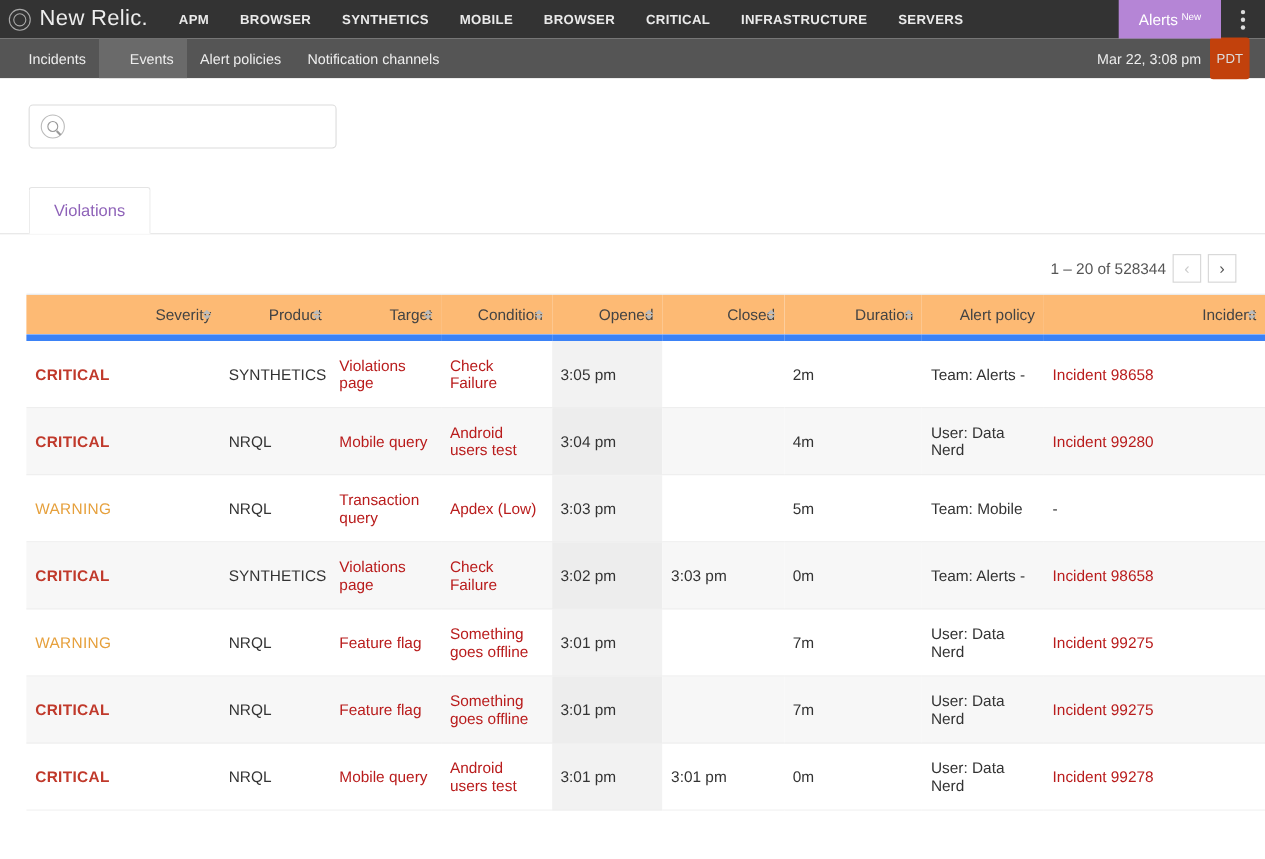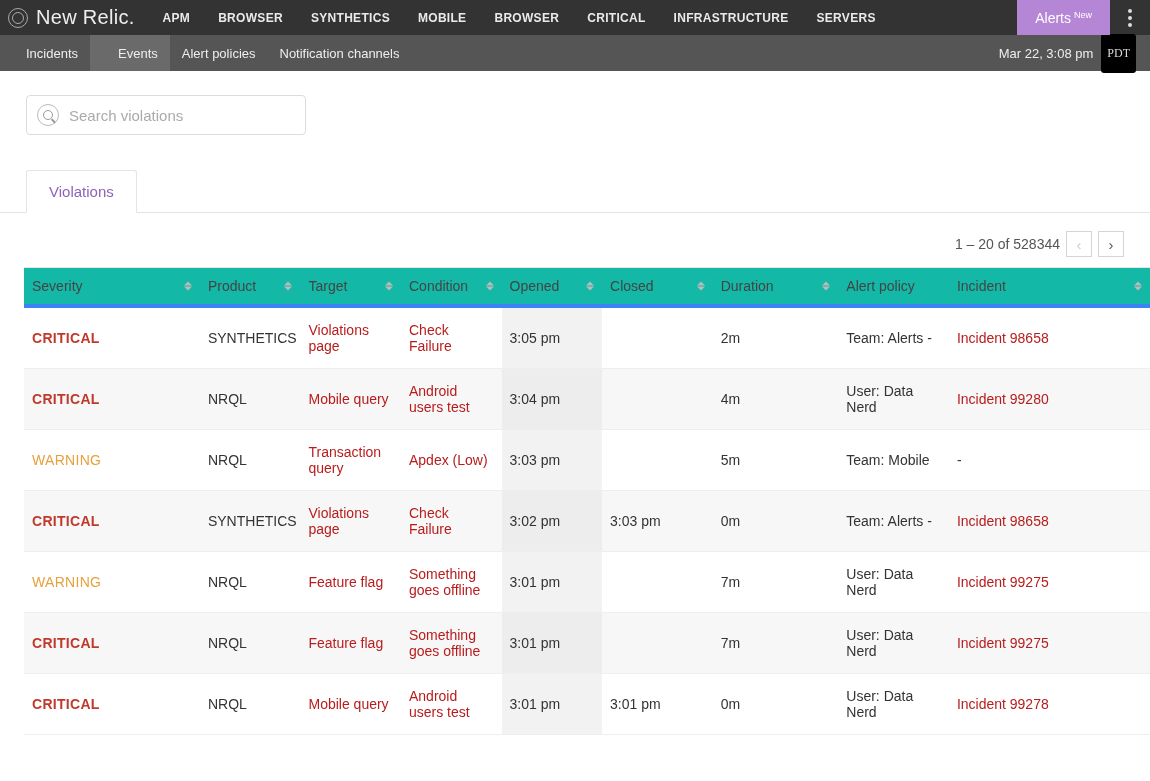--- a/index.html
+++ b/index.html
@@ -82,22 +82,22 @@
     height:100%;
     display:flex; align-items:center;
     cursor:pointer;
     color:#eee;
   }
   .sub-item.active { background: #6a6a6a; padding-left: 28px; }
   .timestamp {
     font-size:13px; color:#eee; padding-right:8px;margin-left:24px;
   }
   .tz-badge {
-    background:#000000; color:#ddd;
-    border-radius:3px; padding:12px 6px; font-size:12px;font-family:Liberation Serif, serif;
+    background:#c2410c; color:#ddd;
+    border-radius:3px; padding:12px 6px; font-size:12px;
   }
 
   
   .toolbar-area { padding: 24px 26px 10px; }
   .search-wrap {
     width: 280px;
     border:1px solid #dcdcdc;
     border-radius:4px;
     height:40px;
     display:flex; align-items:center;
@@ -158,27 +158,27 @@
 
   
   .tbl { width: calc(100% - 24px); margin-left:24px; border-collapse:collapse; table-layout:fixed;}
   .tbl th, .tbl td {
     text-align:left;
     font-size:14px;
     padding: 14px 8px;
     vertical-align: middle;
   }
   .tbl thead th {
-    background:#14b8a6;
+    background:#fdba74;
     border-top:1px solid #e6e6e6;
-    border-bottom:4px solid #3b82f6;
+    border-bottom:6px solid #3b82f6;
     color:#444;
     font-weight:500;
     position:relative;
-    padding-top:10px; padding-bottom:10px;
+    padding-top:10px; padding-bottom:10px;text-align:right;
   }
   .sort-arrows {
     position:absolute; right:8px; top:50%; transform:translateY(-50%);
     display:flex; flex-direction:column; gap:1px;
   }
   .sort-arrows span { width:0;height:0;border-left:4px solid transparent;border-right:4px solid transparent;}
   .sort-arrows .up { border-bottom:4px solid #bbb; }
   .sort-arrows .down { border-top:4px solid #bbb; }
 
   .tbl tbody tr:nth-child(even) td { background:#f7f7f7; }
@@ -236,21 +236,20 @@
   <div class="spacer"></div>
   <span class="timestamp">Mar 22, 3:08 pm</span>
   <span class="tz-badge">PDT</span>
 </div>
 
 <div class="toolbar-area">
   <div class="search-wrap">
     <div class="search-icon-circle">
         <div class="mag"></div>
       </div>
-    <input class="search-input" placeholder="Search violations" style="">
   </div>
 </div>
 
 <div class="tabs-row" id="tabs-row">
     <div class="tab active">Violations</div>
   </div>
 
 <div class="pager-row">
   <span>1 – 20 of 528344</span>
   <div class="pager-btn disabled">‹</div>

